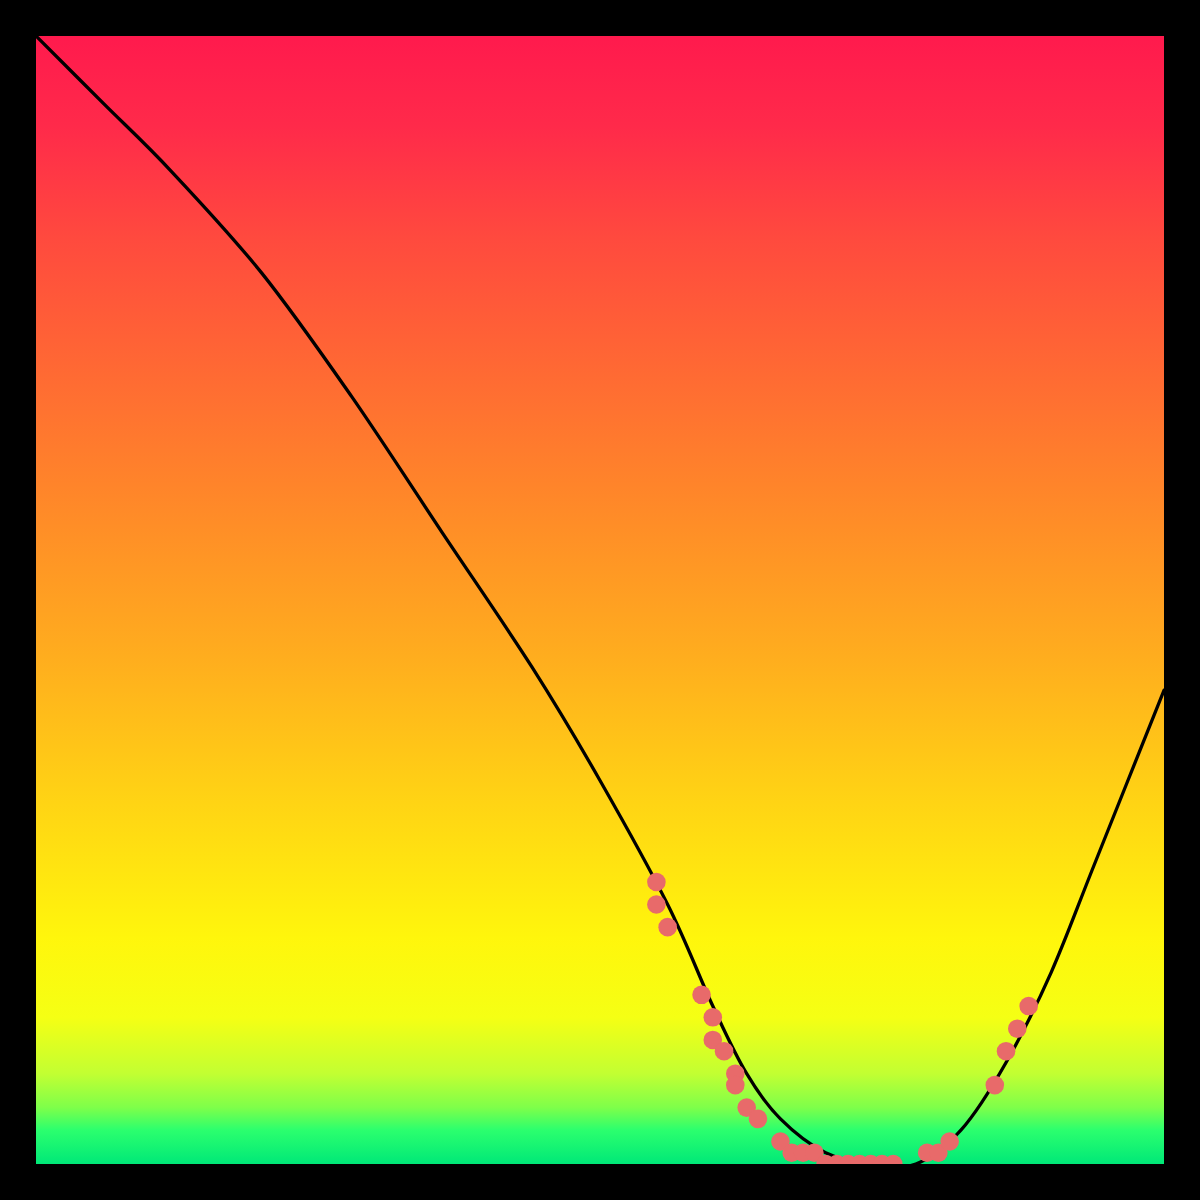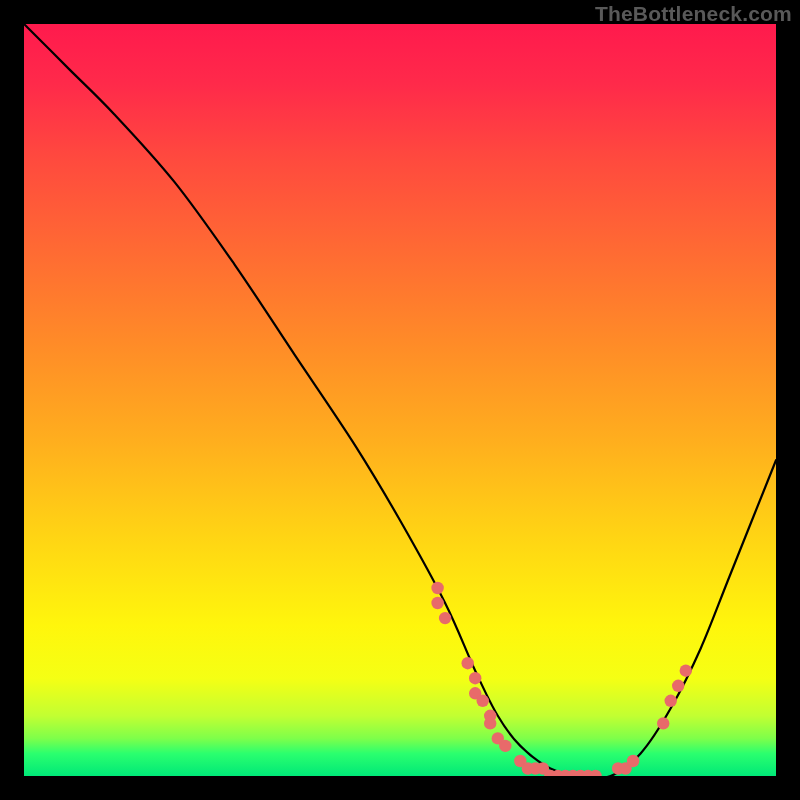--- a/index.html
+++ b/index.html
@@ -59,21 +59,20 @@
     left: 0;
     top: 0;
     width: 752px;
     height: 752px;
   }
 </style>
 </head>
 <body>
 
 <div class="frame">
-  <div class="watermark">TheBottleneck.com</div>
 
   <div class="plot-area">
     <svg class="curve" viewBox="0 0 752 752" preserveAspectRatio="none">
       <path id="curve-path" fill="none" stroke="#000000" stroke-width="2.2" stroke-linejoin="round" stroke-linecap="round" d="M0.0 0.0 C7.5 7.5, 30.1 30.1, 45.1 45.1 C60.2 60.2, 72.7 71.4, 90.2 90.2 C107.8 109.0, 130.3 132.9, 150.4 157.9 C170.5 183.0, 190.5 211.8, 210.6 240.6 C230.6 269.5, 250.7 300.8, 270.7 330.9 C290.8 361.0, 313.3 393.5, 330.9 421.1 C348.4 448.7, 361.0 470.0, 376.0 496.3 C391.0 522.6, 408.6 554.0, 421.1 579.0 C433.7 604.1, 442.4 627.9, 451.2 646.7 C460.0 665.5, 466.2 679.3, 473.8 691.8 C481.3 704.4, 487.5 713.1, 496.3 721.9 C505.1 730.7, 516.4 739.5, 526.4 744.5 C536.4 749.5, 546.5 750.7, 556.5 752.0 C566.5 753.3, 576.5 755.8, 586.6 752.0 C596.6 748.2, 606.6 740.7, 616.6 729.4 C626.7 718.2, 636.7 701.9, 646.7 684.3 C656.7 666.8, 666.8 646.7, 676.8 624.2 C686.8 601.6, 694.3 580.3, 706.9 549.0 C719.4 517.6, 744.5 455.0, 752.0 436.2"></path>
       <g id="markers-group">
           <circle cx="413.6" cy="564.0" r="6.2" fill="#e86a6a"></circle>
           <circle cx="413.6" cy="579.0" r="6.2" fill="#e86a6a"></circle>
           <circle cx="421.1" cy="594.1" r="6.2" fill="#e86a6a"></circle>
           <circle cx="443.7" cy="639.2" r="6.2" fill="#e86a6a"></circle>
           <circle cx="451.2" cy="654.2" r="6.2" fill="#e86a6a"></circle>

